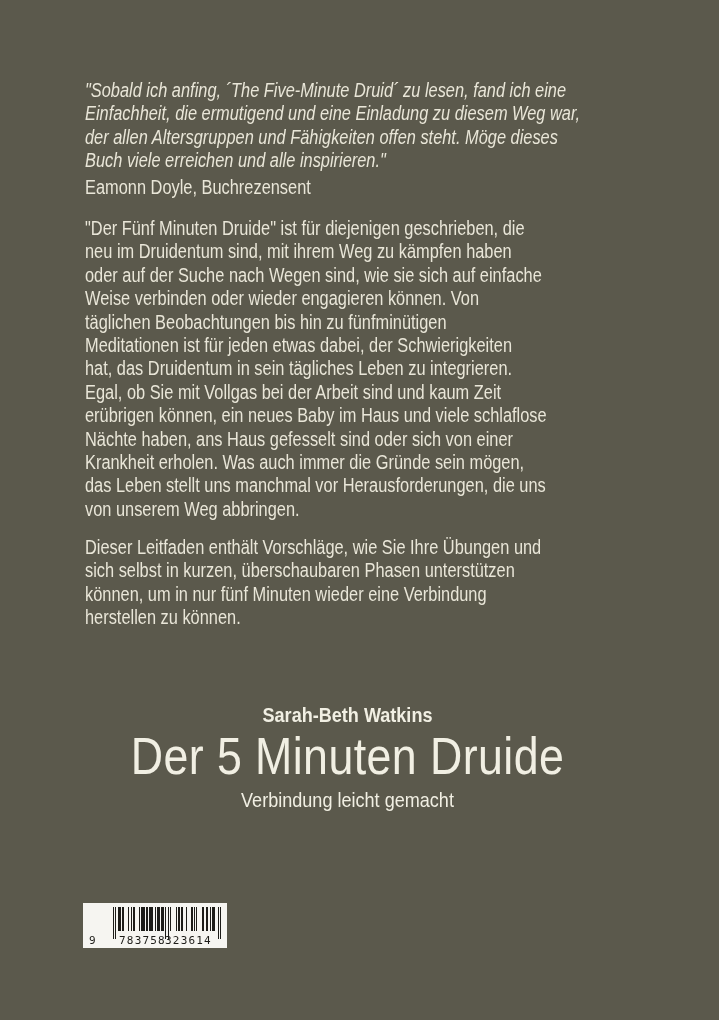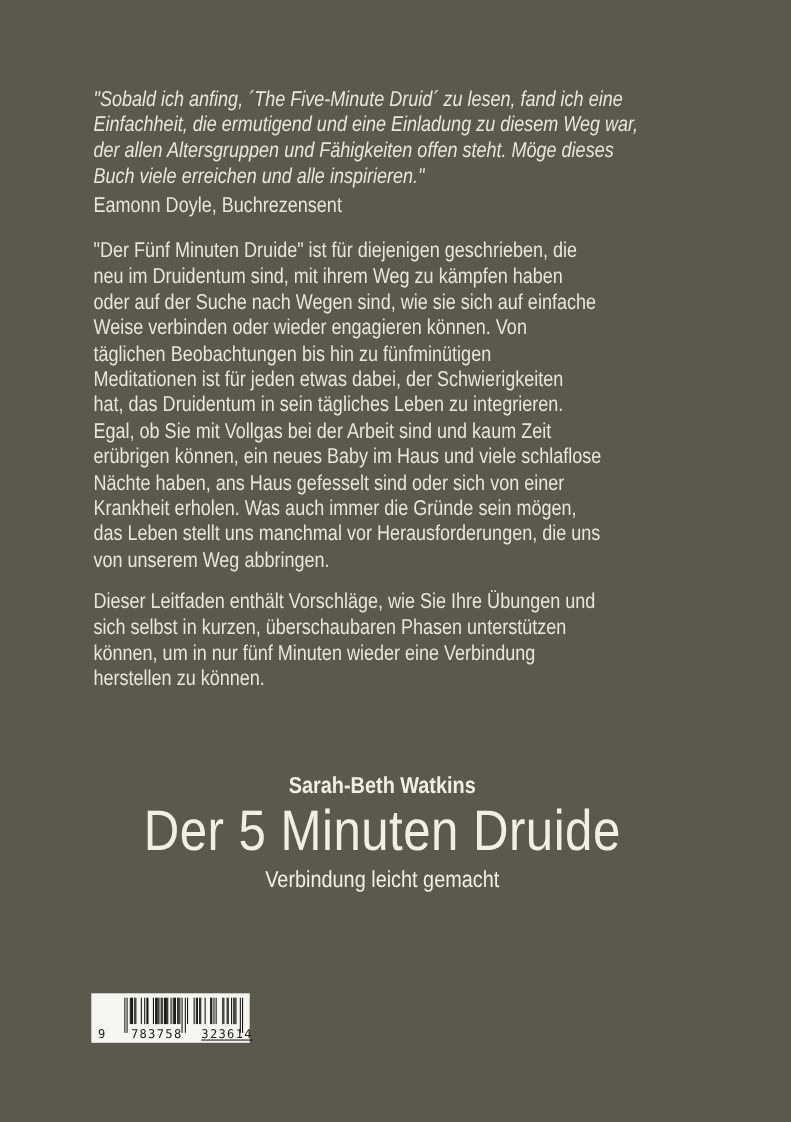--- a/index.html
+++ b/index.html
@@ -39,21 +39,21 @@
   }
   .bars{position:absolute;left:30px;top:4px;width:108px;height:32px;}
   .bar{position:absolute;top:0;height:24px;background:#1d1c18;}
   .bar.tall{height:32px;}
   .bd{
     position:absolute;top:31px;color:#1d1c18;
     font-family:"DejaVu Sans Mono","Liberation Mono",monospace;font-size:11px;
   }
   .bd-lead{left:6px;}
   .bd-left{left:36px;letter-spacing:1.2px;text-align:center;}
-  .bd-right{left:100px;letter-spacing:1.2px;text-decoration:underline;}
+  .bd-right{left:82px;letter-spacing:1.2px;}
 </style>
 </head>
 <body>
 
 <div class="page">
 
   <section class="quote-block">
     <p class="pre quote-text">"Sobald ich anfing, ´The Five-Minute Druid´ zu lesen, fand ich eine
 Einfachheit, die ermutigend und eine Einladung zu diesem Weg war,
 der allen Altersgruppen und Fähigkeiten offen steht. Möge dieses

